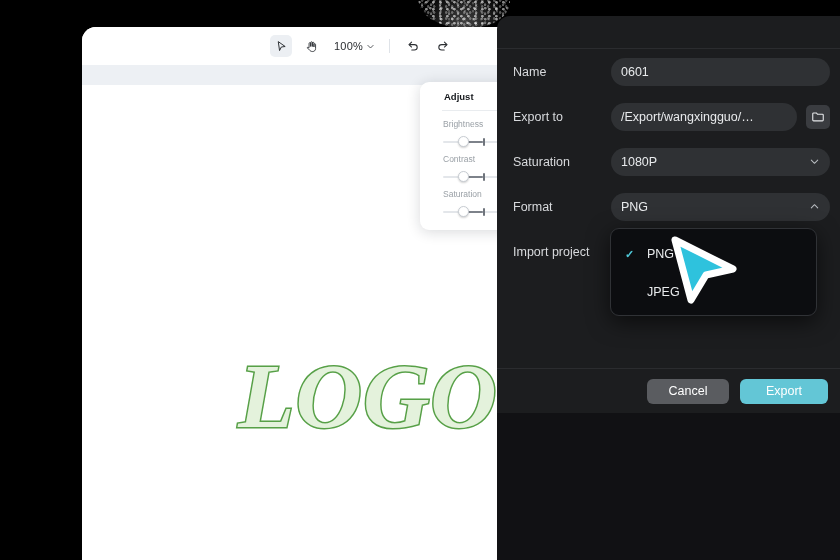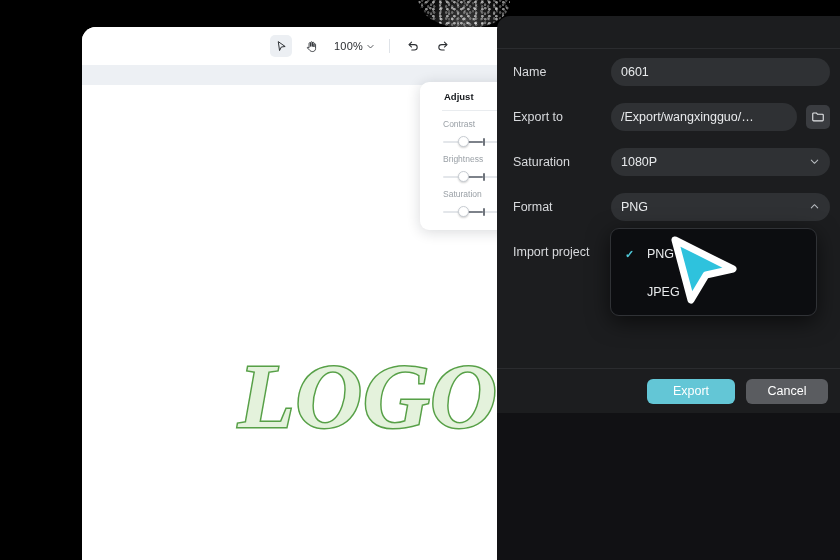--- a/index.html
+++ b/index.html
@@ -223,31 +223,31 @@
     <div class="canvas-area">
       <div class="logo-text">LOGO</div>
     </div>
   </div>
 
   <div class="adjust-panel">
     <div class="adjust-title">Adjust</div>
     <div class="adjust-sep"></div>
 
     <div class="slider-block">
-      <div class="slider-label">Contrast</div>
+      <div class="slider-label">Brightness</div>
       <div class="slider-row">
         <div class="slider-track"></div>
         <div class="slider-fill"></div>
         <div class="slider-tick"></div>
         <div class="slider-knob"></div>
       </div>
     </div>
 
     <div class="slider-block">
-      <div class="slider-label">Brightness</div>
+      <div class="slider-label">Contrast</div>
       <div class="slider-row">
         <div class="slider-track"></div>
         <div class="slider-fill"></div>
         <div class="slider-tick"></div>
         <div class="slider-knob"></div>
       </div>
     </div>
 
     <div class="slider-block">
       <div class="slider-label">Saturation</div>
@@ -317,22 +317,22 @@
         <span>PNG</span>
       </div>
       <div class="dd-item">
         <span class="dd-check"></span>
         <span>JPEG</span>
       </div>
     </div>
 
     <div class="dialog-footer-line"></div>
     <div class="dialog-footer">
+      <div class="btn btn-cancel">Cancel</div>
       <div class="btn btn-export">Export</div>
-      <div class="btn btn-cancel">Cancel</div>
     </div>
   </div>
 
   <div class="cursor">
     <svg width="78" height="78" viewBox="0 0 78 78">
       <path d="M10 12 L68 41 L41 47 L26 72 Z" fill="#2ec2dd" stroke="#ffffff" stroke-width="7" stroke-linejoin="round"></path>
     </svg>
   </div>
 
 </div>

